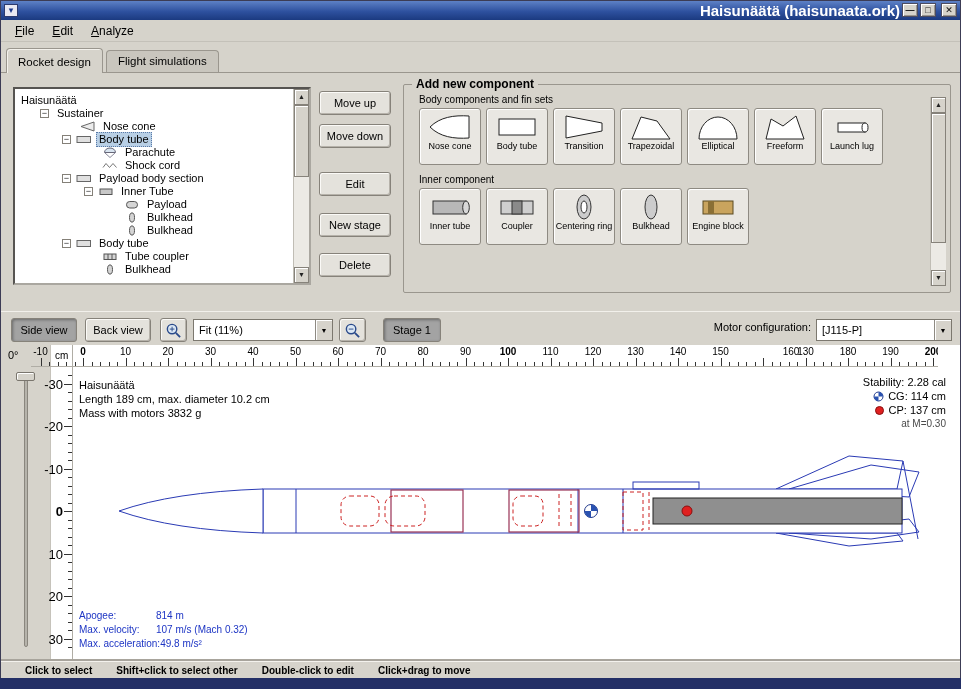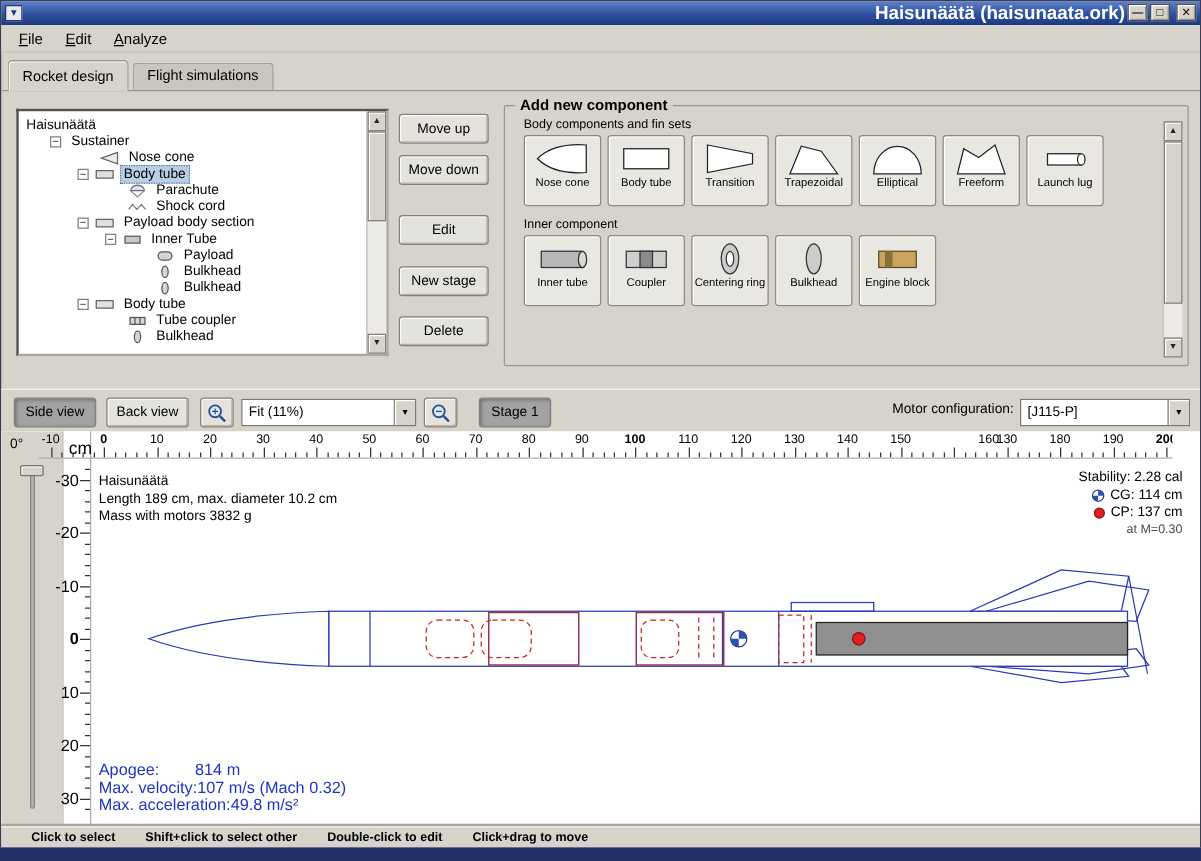--- a/index.html
+++ b/index.html
@@ -55,30 +55,30 @@
 #rot-col{position:absolute;left:0;top:0;width:50px;height:100%;background:#d6d3cb;border-right:1px solid #c6c3bb}
 #rot-label{position:absolute;left:7px;top:4px;font-size:11px}
 #rot-track{position:absolute;left:23px;top:30px;width:4px;height:272px;background:#b6b3ab;border:1px solid #8a867e;border-radius:2px}
 #rot-thumb{position:absolute;left:15px;top:27px;width:19px;height:9px;background:#d6d3cb;border:1px solid #7a766e;box-shadow:inset 1px 1px 0 #fff;border-radius:2px;cursor:pointer}
 #h-ruler{position:absolute;left:30px;top:0;width:907px;height:22px;overflow:hidden;border-bottom:1px solid #b0ada5}
 .htick{position:absolute;bottom:0;width:1px;height:4px;background:#333}
 .htick.major{height:8px}
 .hnum{position:absolute;top:1px;transform:translateX(-50%);font-size:10px;white-space:nowrap}
 .hnum.b,.vnum.b{font-weight:bold}
 #v-ruler{position:absolute;left:50px;top:0;width:22px;height:100%;background:#fff;border-right:1px solid #b0ada5}
-#cm-label{position:absolute;left:4px;top:5px;font-size:14px}
+#cm-label{position:absolute;left:4px;top:5px;font-size:10px}
 .vtick{position:absolute;right:0;height:1px;width:4px;background:#333}
 .vtick.major{width:8px}
 .vnum{position:absolute;right:9px;transform:translateY(-50%);font-size:13px}
 #rocket-drawing{position:absolute;left:72px;top:22px;width:885px;height:294px}
 .info-block{position:absolute;left:78px;top:33px;font-size:11px;line-height:14px}
 .stab-block{position:absolute;right:14px;top:30px;font-size:11px;line-height:14px;text-align:left}
 .stab-row{display:flex;justify-content:flex-end;align-items:center;gap:4px}
 .stab-cond{font-size:10px;color:#4a4a4a}
-.flight-block{position:absolute;left:78px;top:264px;font-size:13px;line-height:14px;color:#1d35c4}
+.flight-block{position:absolute;left:78px;top:264px;font-size:10px;line-height:14px;color:#1d35c4}
 .flabel{display:inline-block;min-width:77px}
 
 #status-bar{position:absolute;left:0;right:0;top:660px;height:17px;background:#d6d3cb;border-top:1px solid #f4f2ed;box-shadow:0 -2px 0 #a8a49c;display:flex;gap:24px;align-items:center;padding-left:24px;font-size:10px;font-weight:bold}
 #taskbar{position:absolute;left:0;top:678px;width:961px;height:11px;background:#232f66}
 svg{display:block}
 .shape{fill:#fff;stroke:#2a3ab4;stroke-width:1}
 .ln{fill:none;stroke:#2a3ab4;stroke-width:1}
 .reddash{fill:none;stroke:#cc2222;stroke-width:1;stroke-dasharray:4 3}
 .maroon{fill:none;stroke:#993355;stroke-width:1.2}
 </style>

